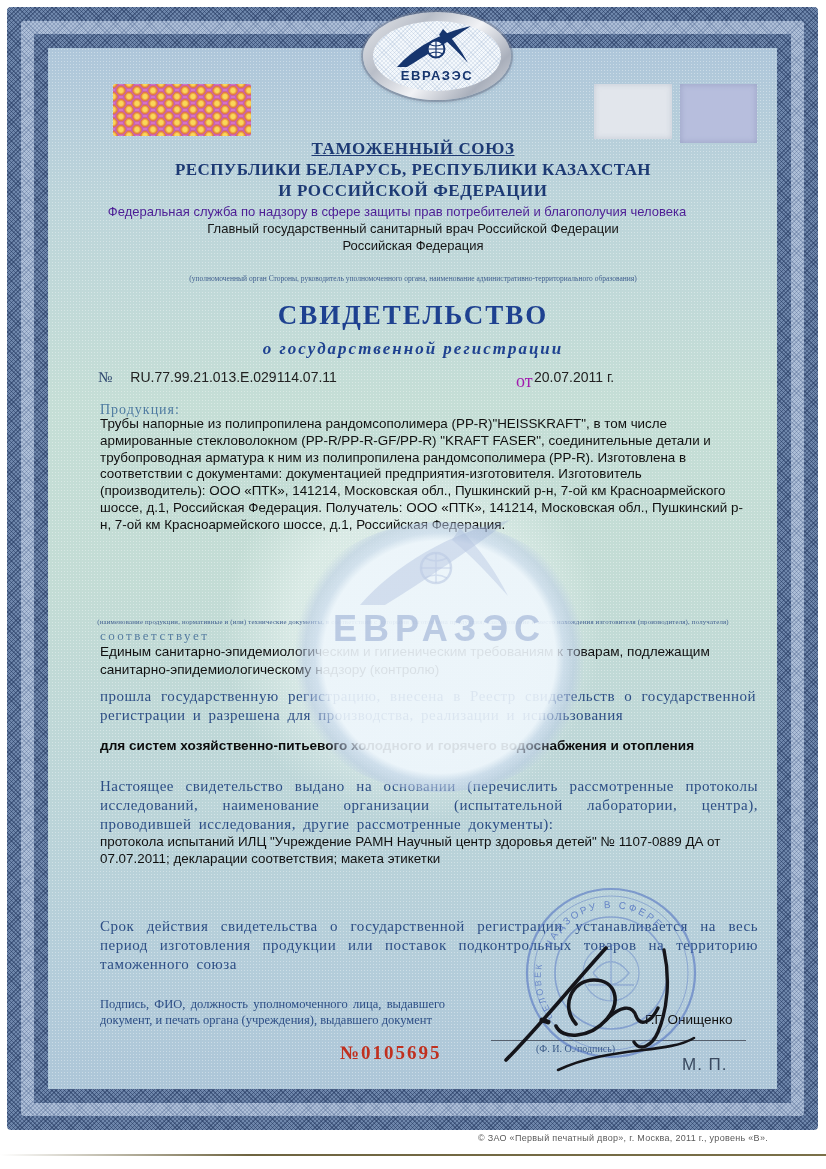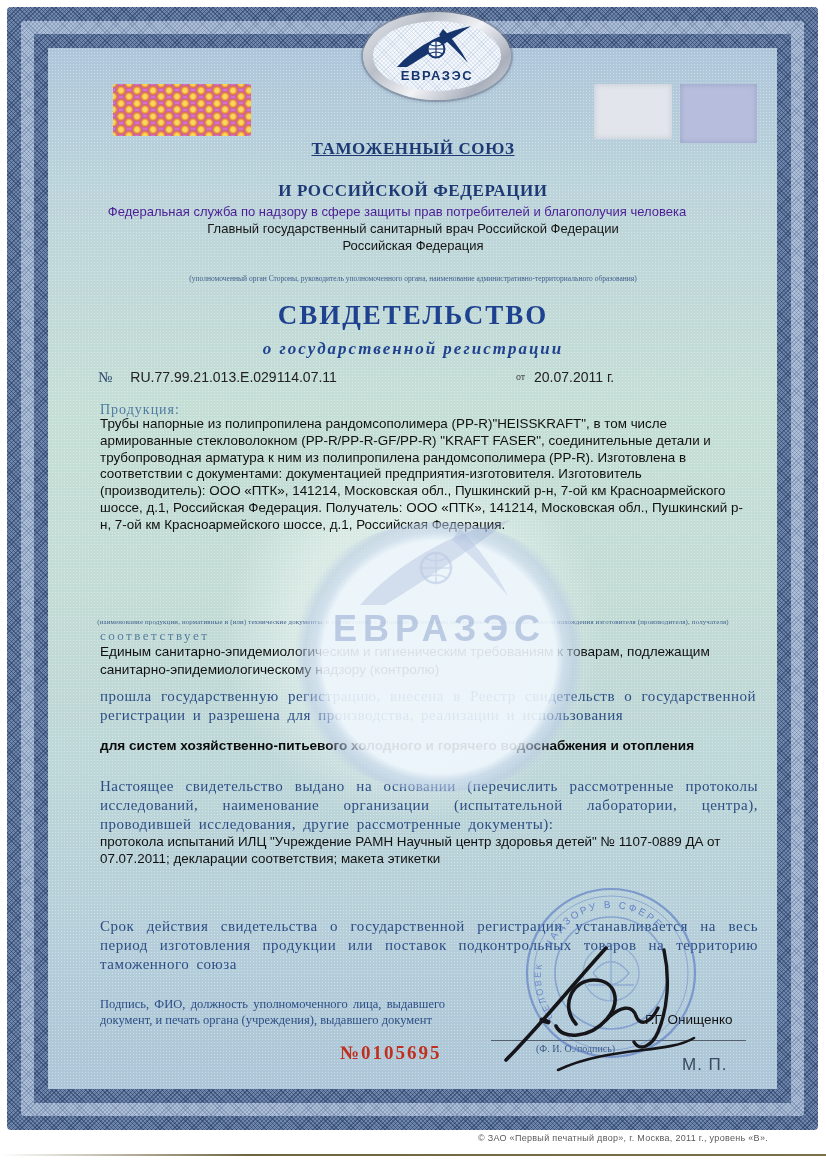--- a/index.html
+++ b/index.html
@@ -80,21 +80,21 @@
 
   .caption-line { position:absolute; left:63px; width:700px; text-align:center; font-family:"Liberation Serif", serif; font-size:7.5px; color:#3f5e8e; }
   .cap1 { top:274px; }
   .cap2 { top:618px; font-size:6.8px; letter-spacing:.2px; }
 
   .title-main { position:absolute; left:60px; width:706px; top:300px; text-align:center; font-family:"Liberation Serif", serif; font-weight:bold; font-size:27px; letter-spacing:2px; color:#1e4190; }
   .title-sub  { position:absolute; left:60px; width:706px; top:339px; text-align:center; font-family:"Liberation Serif", serif; font-weight:bold; font-size:17px; letter-spacing:2px; color:#1e4190;font-style:italic; }
 
   .numrow { position:absolute; left:98px; top:369px; width:650px; font-size:14px; color:#222; }
   .numrow .nosign { font-family:"Liberation Serif", serif; color:#2e466e; font-size:15px; margin-right:18px; }
-  .numrow .ot { font-family:"Liberation Serif", serif; color:#404040; position:absolute; left:418px; top:2px; font-size:10px;text-align:right; }
+  .numrow .ot { font-family:"Liberation Serif", serif; color:#a21caf; position:absolute; left:418px; top:2px; font-size:18px;text-align:right; }
   .numrow .date { position:absolute; left:436px; top:0; }
 
   .product-label { position:absolute; left:100px; top:402px; font-family:"Liberation Serif", serif; font-size:14px; color:#4f7ba1; letter-spacing:1px; }
   .product-text  { position:absolute; left:100px; top:416px; width:648px; font-size:13.4px; line-height:16.8px; color:#101010; }
 
   .conf-label { position:absolute; left:100px; top:628px; font-family:"Liberation Serif", serif; font-size:13px; color:#557ca0; letter-spacing:2.5px; }
   .conf-text  { position:absolute; left:100px; top:643px; width:655px; font-size:13.6px; line-height:18px; color:#101010; }
 
   .blue-par { font-family:"Liberation Serif", serif; color:#2d4e85; font-size:15px; line-height:19px; text-align:justify; letter-spacing:.5px; word-spacing:3px; }
   .reg-text   { position:absolute; left:100px; top:687px; width:656px; }
@@ -163,20 +163,21 @@
       </svg>
       <div class="badge-label">ЕВРАЗЭС</div>
     </div>
   </div>
 
   <div class="hologram"></div>
   <div class="rect-gray"></div>
   <div class="rect-purple"></div>
 
   <div class="hdr hdr1">ТАМОЖЕННЫЙ СОЮЗ</div>
+  <div class="hdr hdr2">РЕСПУБЛИКИ БЕЛАРУСЬ, РЕСПУБЛИКИ КАЗАХСТАН</div>
   <div class="hdr hdr3">И РОССИЙСКОЙ ФЕДЕРАЦИИ</div>
   <div class="sub1">Федеральная служба по надзору в сфере защиты прав потребителей и благополучия человека</div>
   <div class="sub2">Главный государственный санитарный врач Российской Федерации</div>
   <div class="sub3">Российская Федерация</div>
   <div class="caption-line cap1">(уполномоченный орган Стороны, руководитель уполномоченного органа, наименование административно-территориального образования)</div>
 
   <div class="title-main">СВИДЕТЕЛЬСТВО</div>
   <div class="title-sub">о государственной регистрации</div>
 
   <div class="numrow">

